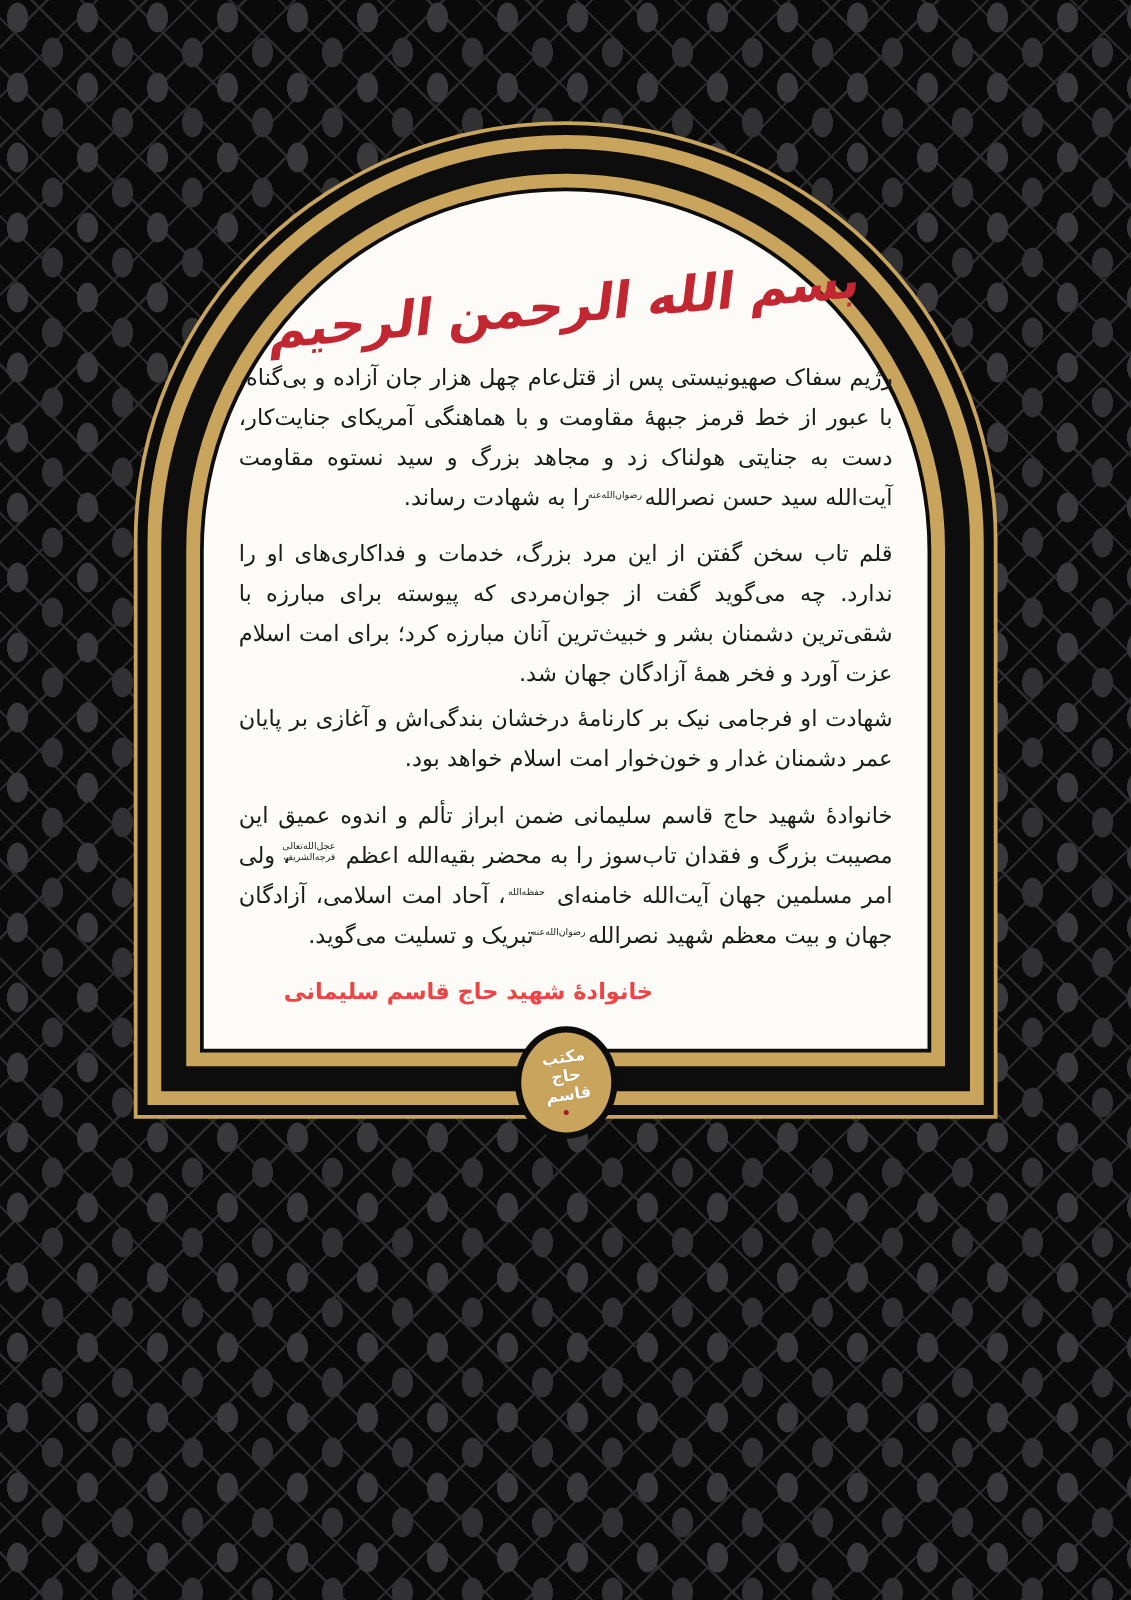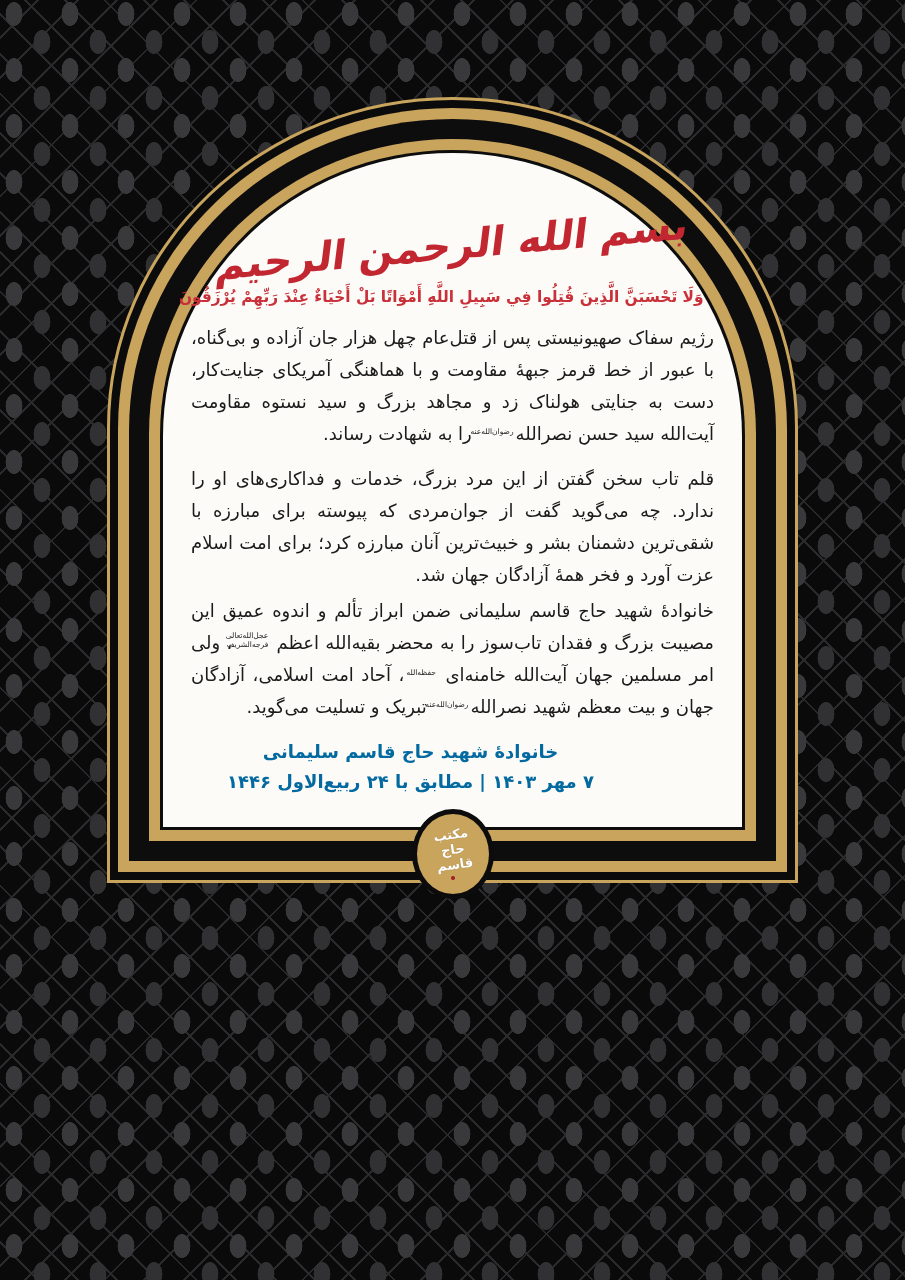--- a/index.html
+++ b/index.html
@@ -50,21 +50,21 @@
   .b{font-weight:normal;}
   .hon{
     display:inline-block;vertical-align:middle;font-size:7.5px;line-height:1.15;
     text-align:right;max-width:34px;margin:0 2px;transform:translateY(-3px);
     color:#222;white-space:normal;
   }
   
   .signature{
     display:flex;flex-direction:column;align-items:center;
     width:max-content;margin:14px auto 0 0;padding-left:36px;
-    font-weight:bold;color:#0369a1;
+    font-weight:bold;color:#ef4444;
   }
   .sig-name{font-size:18px;line-height:30px;}
   .sig-date{font-size:18px;line-height:30px;}
   
   .seal{
     position:absolute;left:50%;bottom:-16px;transform:translateX(-50%);
     width:82px;height:90px;border-radius:50%;
     background:#c9a45c;border:5px solid #0c0c0d;
     display:flex;flex-direction:column;align-items:center;justify-content:center;
     z-index:6;box-sizing:border-box;
@@ -85,34 +85,33 @@
   <div class="frame-pos">
     <div class="ring r1">
       <div class="ring r2">
         <div class="ring r3">
           <div class="ring r4">
             <div class="ring r5">
               <div class="panel">
 
                 <div class="bismillah">بسم الله الرحمن الرحیم</div>
 
-                <div class="verse-wrap"><span class="verse">وَلَا تَحْسَبَنَّ الَّذِينَ قُتِلُوا فِي سَبِيلِ اللَّهِ أَمْوَاتًا بَلْ أَحْيَاءٌ عِنْدَ رَبِّهِمْ يُرْزَقُونَ</span></div>
 
                 <p class="para"><span>رژیم سفاک صهیونیستی پس از قتل‌عام چهل هزار جان آزاده و بی‌گناه، با عبور از خط قرمز جبهۀ مقاومت و با هماهنگی آمریکای جنایت‌کار، دست به جنایتی هولناک زد و مجاهد بزرگ و سید نستوه مقاومت </span><span class="b">آیت‌الله سید حسن نصرالله</span><span class="hon">رضوان‌الله‌عنه</span><span> را به شهادت رساند.</span></p>
 
                 <p class="para tight">قلم تاب سخن گفتن از این مرد بزرگ، خدمات و فداکاری‌های او را ندارد. چه می‌گوید گفت از جوان‌مردی که پیوسته برای مبارزه با شقی‌ترین دشمنان بشر و خبیث‌ترین آنان مبارزه کرد؛ برای امت اسلام عزت آورد و فخر همۀ آزادگان جهان شد.</p>
 
 
+                <p class="para">شهادت او فرجامی نیک بر کارنامۀ درخشان بندگی‌اش و آغازی بر پایان عمر دشمنان غدار و خون‌خوار امت اسلام خواهد بود.</p>
 
                 <p class="para"><span>خانوادۀ شهید حاج قاسم سلیمانی ضمن ابراز تألم و اندوه عمیق این مصیبت بزرگ و فقدان تاب‌سوز را به محضر بقیه‌الله اعظم </span><span class="hon">عجل‌الله‌تعالی فرجه‌الشریف</span><span>، ولی امر مسلمین جهان آیت‌الله خامنه‌ای </span><span class="hon">حفظه‌الله</span><span>، آحاد امت اسلامی، آزادگان جهان و بیت معظم </span><span class="b">شهید نصرالله</span><span class="hon">رضوان‌الله‌عنه</span><span> تبریک و تسلیت می‌گوید.</span></p>
 
 
                 <div class="signature">
                   <div class="sig-name">خانوادۀ شهید حاج قاسم سلیمانی</div>
-                  <div class="sig-date">۷ مهر ۱۴۰۳ | مطابق با ۲۴ ربیع‌الاول ۱۴۴۶</div>
                 </div>
 
               </div>
             </div>
           </div>
         </div>
       </div>
     </div>
 
     <div class="seal">

